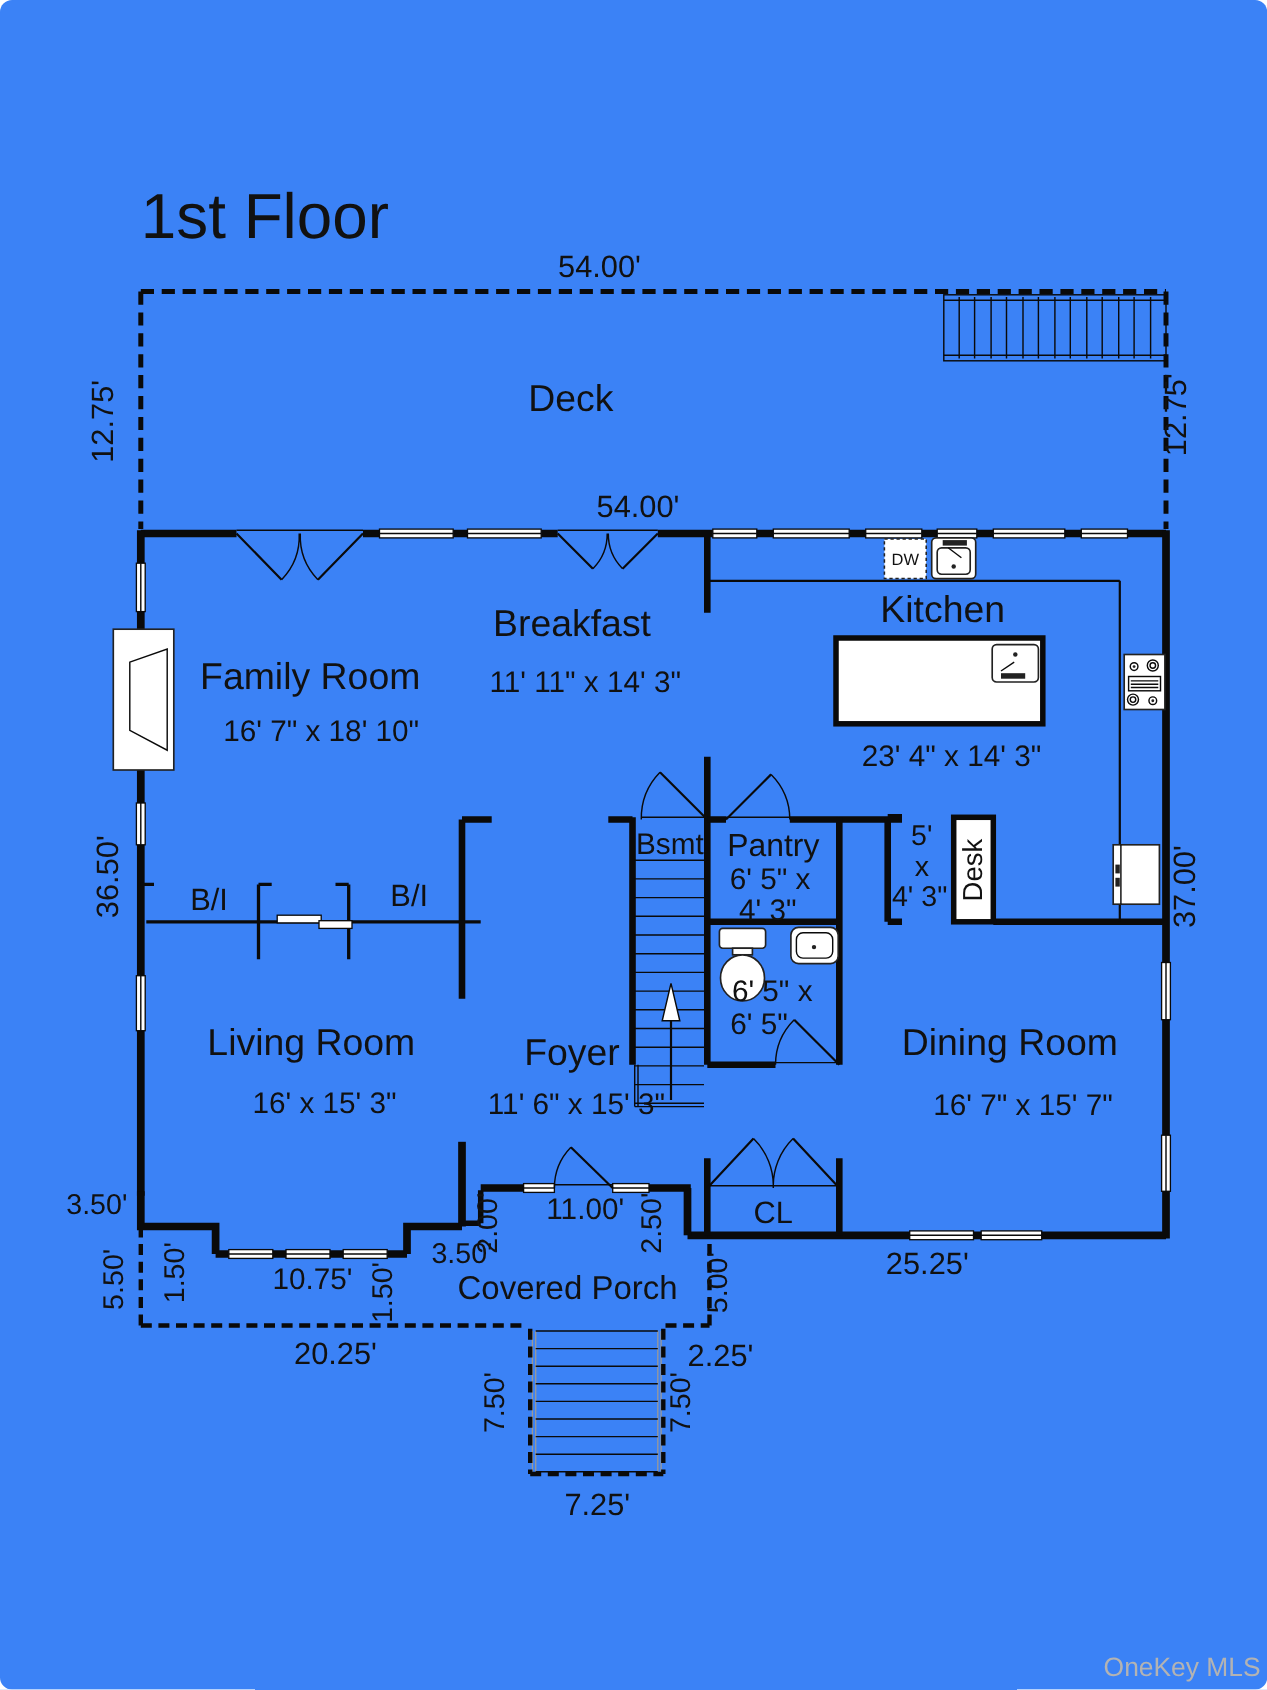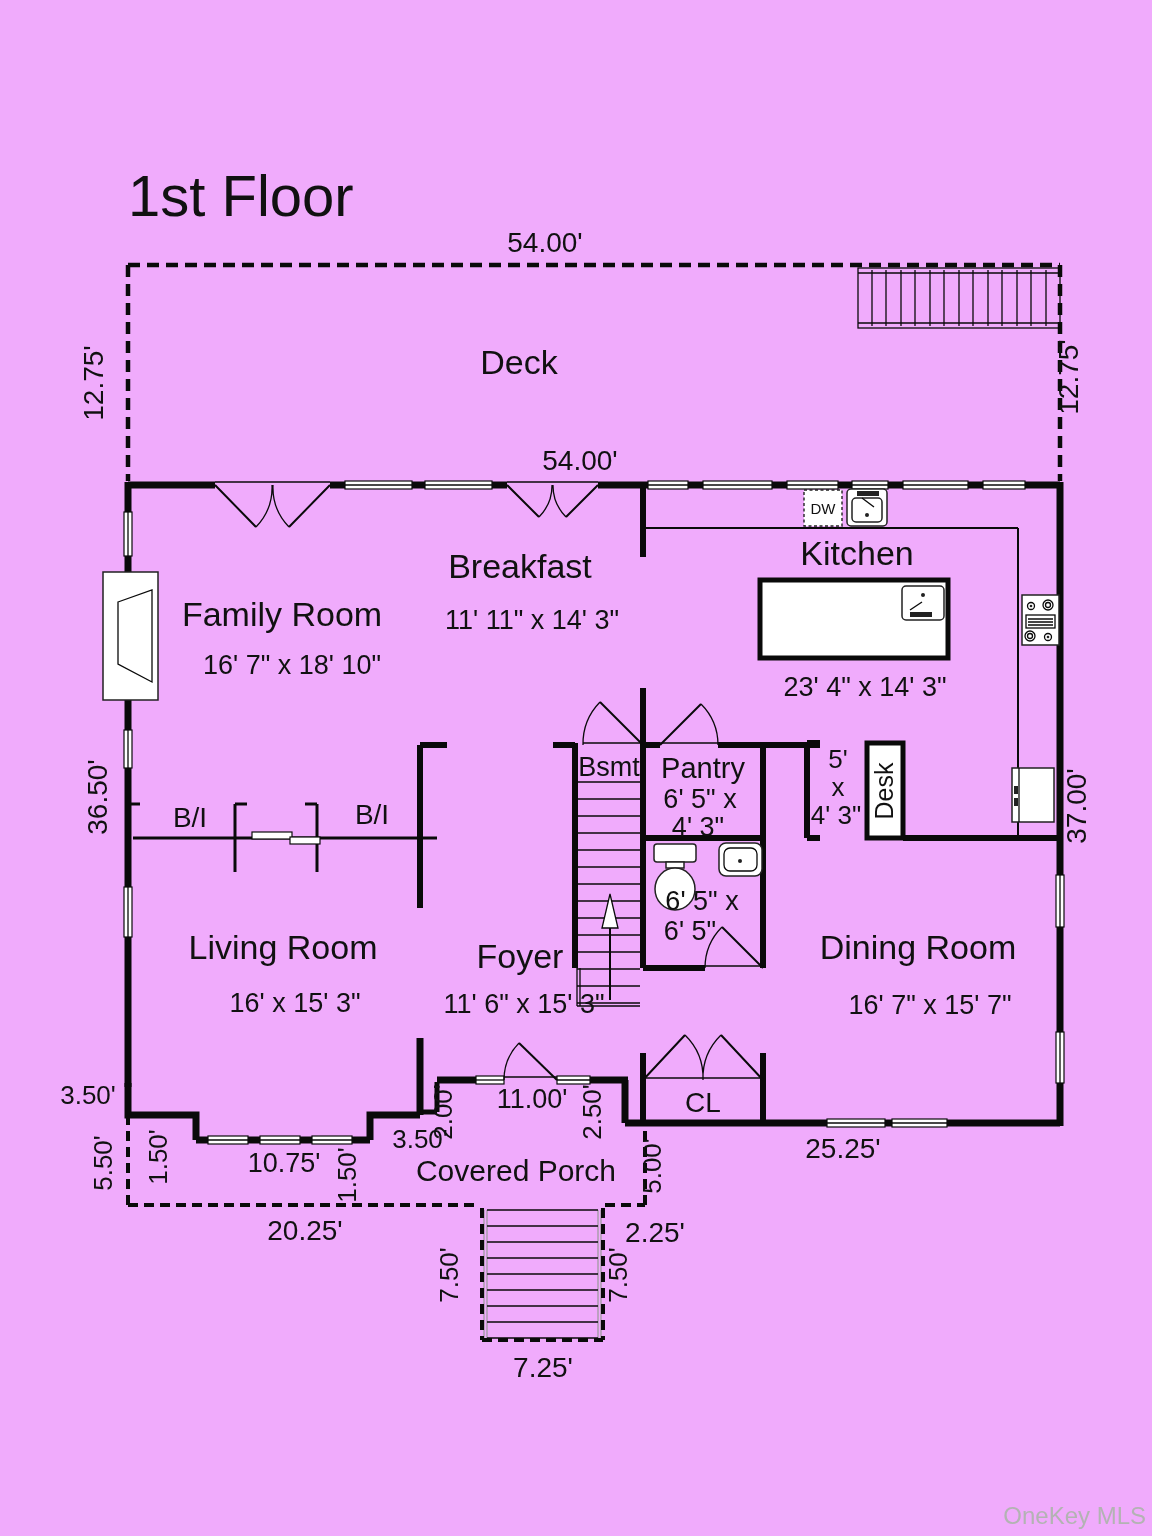--- a/index.html
+++ b/index.html
@@ -1,16 +1,16 @@
 <!DOCTYPE html>
 <html><head>
 <meta charset="utf-8">
 <style>
   html,body{margin:0;padding:0;background:#fff;}
-  .plan-wrap{width:1152px;height:1536px;position:relative;background:#f0abfc;}
+  .plan-wrap{width:1152px;height:1536px;position:relative;background:#3b82f6;border-radius:11px;}
   svg text{font-family:"Liberation Sans","DejaVu Sans",sans-serif;fill:#111;}
   .t58{font-size:58px;}
   .t34{font-size:34px;}
   .t30{font-size:30px;}
   .t29{font-size:29px;}
   .t28{font-size:28px;}
   .t27{font-size:27px;}
   .t26{font-size:26px;}
   .t25{font-size:25px;}
   .t15{font-size:15px;}

